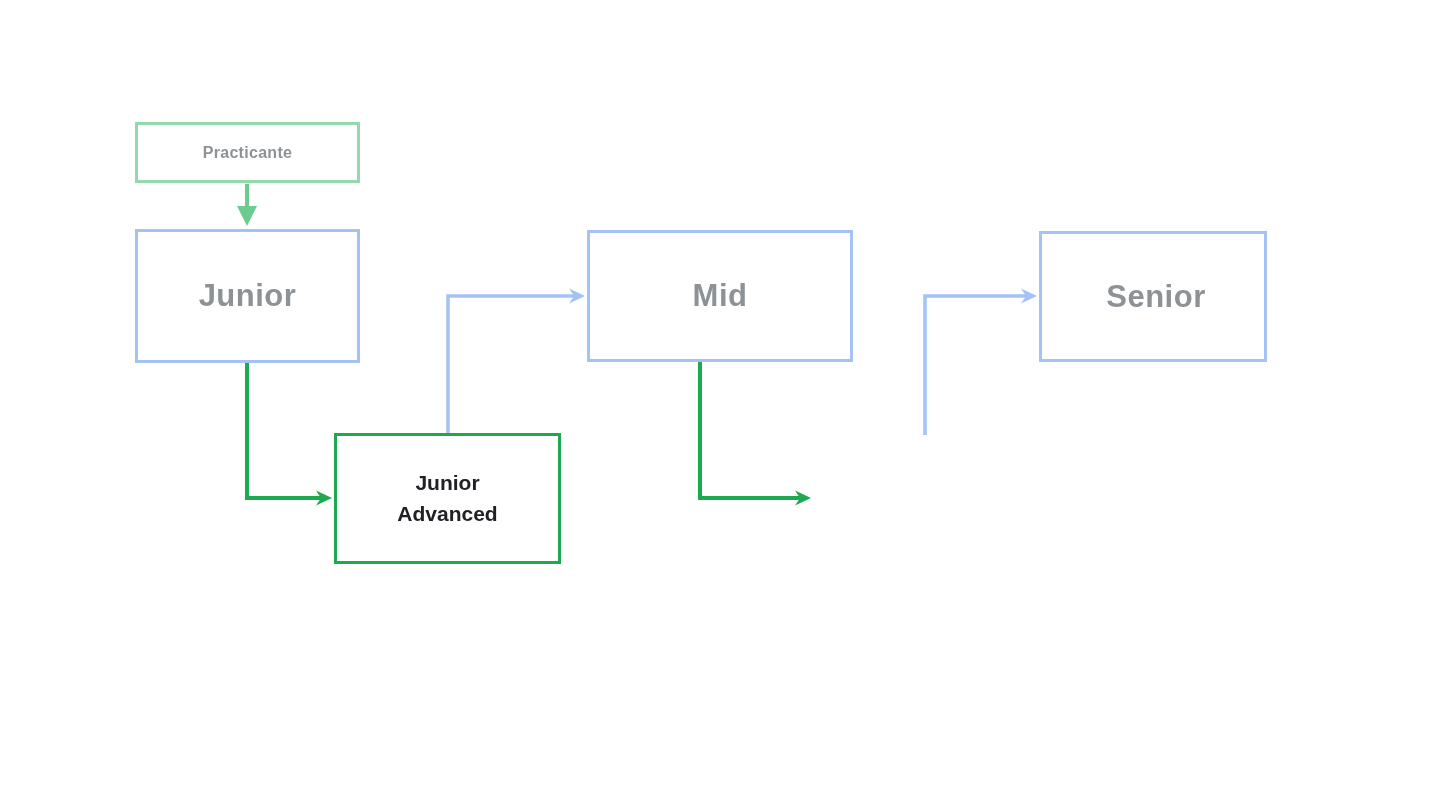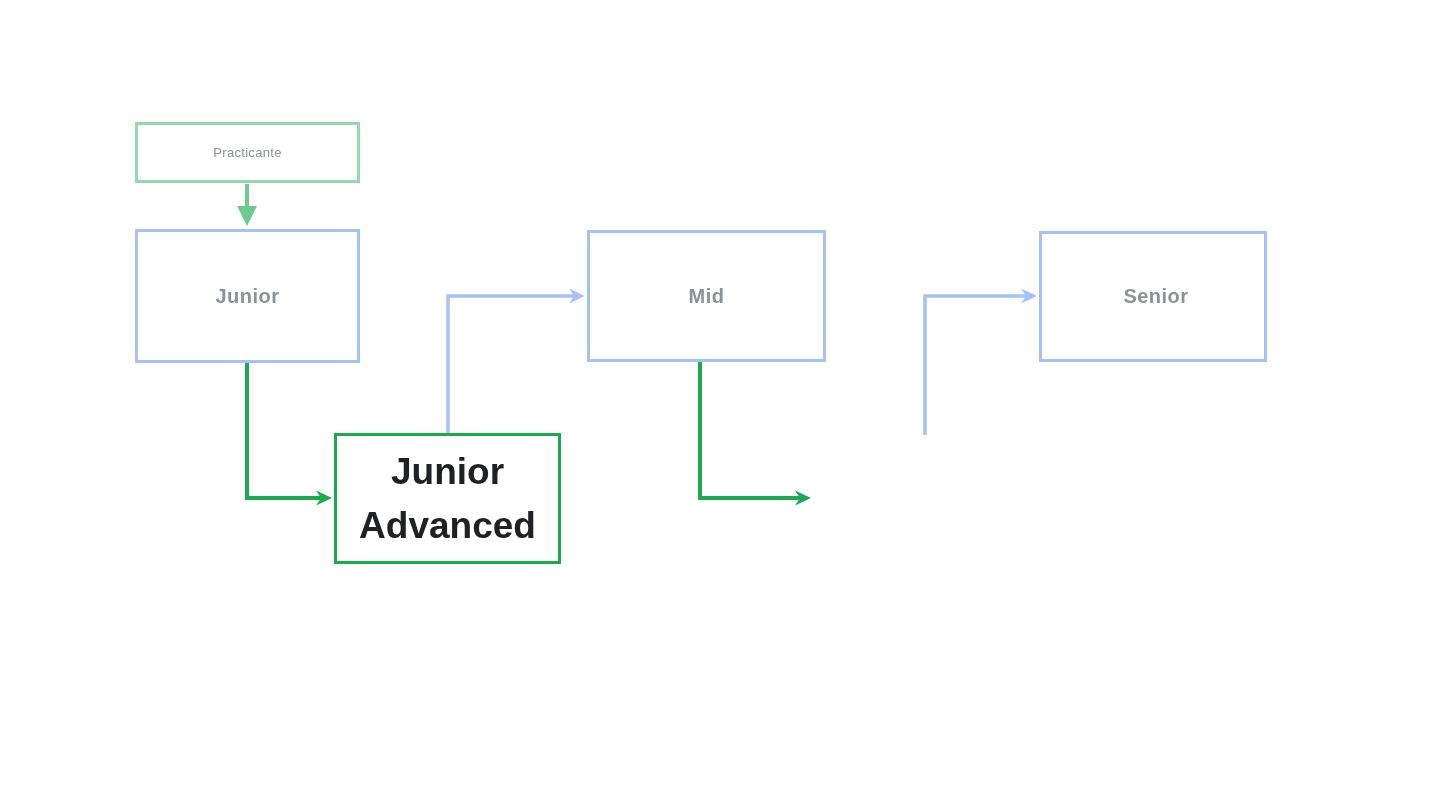--- a/index.html
+++ b/index.html
@@ -31,50 +31,50 @@
     justify-content: center;
     text-align: center;
     background: #ffffff;
   }
   .node-label {
     display: block;
   }
   .label-muted {
     color: #8d9297;
     font-weight: bold;
-    font-size: 20px;
+    font-size: 31px;
     letter-spacing: 0.5px;
   }
   .label-intern {
     color: #8d9297;
-    font-weight: normal;
-    font-size: 13px;
+    font-weight: bold;
+    font-size: 16px;
     letter-spacing: 0.3px;
   }
   .label-strong {
     color: #202124;
     font-weight: bold;
-    font-size: 37px;
+    font-size: 21px;
     line-height: 1.45;
     width: min-content;
   }
   .node-practicante {
     left: 135px; top: 122px; width: 225px; height: 61px;
     border: 3px solid #95d8ac;
   }
   .node-junior {
     left: 135px; top: 229px; width: 225px; height: 134px;
     border: 3px solid #a4c2f4;
   }
   .node-junior-advanced {
     left: 334px; top: 433px; width: 227px; height: 131px;
     border: 3px solid #1ca94f;
   }
   .node-mid {
-    left: 587px; top: 230px; width: 239px; height: 132px;
+    left: 587px; top: 230px; width: 266px; height: 132px;
     border: 3px solid #a4c2f4;
   }
   .node-mid-advanced {
     left: 813px; top: 434px; width: 225px; height: 130px;
     border: 3px solid #1ca94f;
   }
   .node-senior {
     left: 1039px; top: 231px; width: 228px; height: 131px;
     border: 3px solid #a4c2f4;
     padding-left: 6px;

